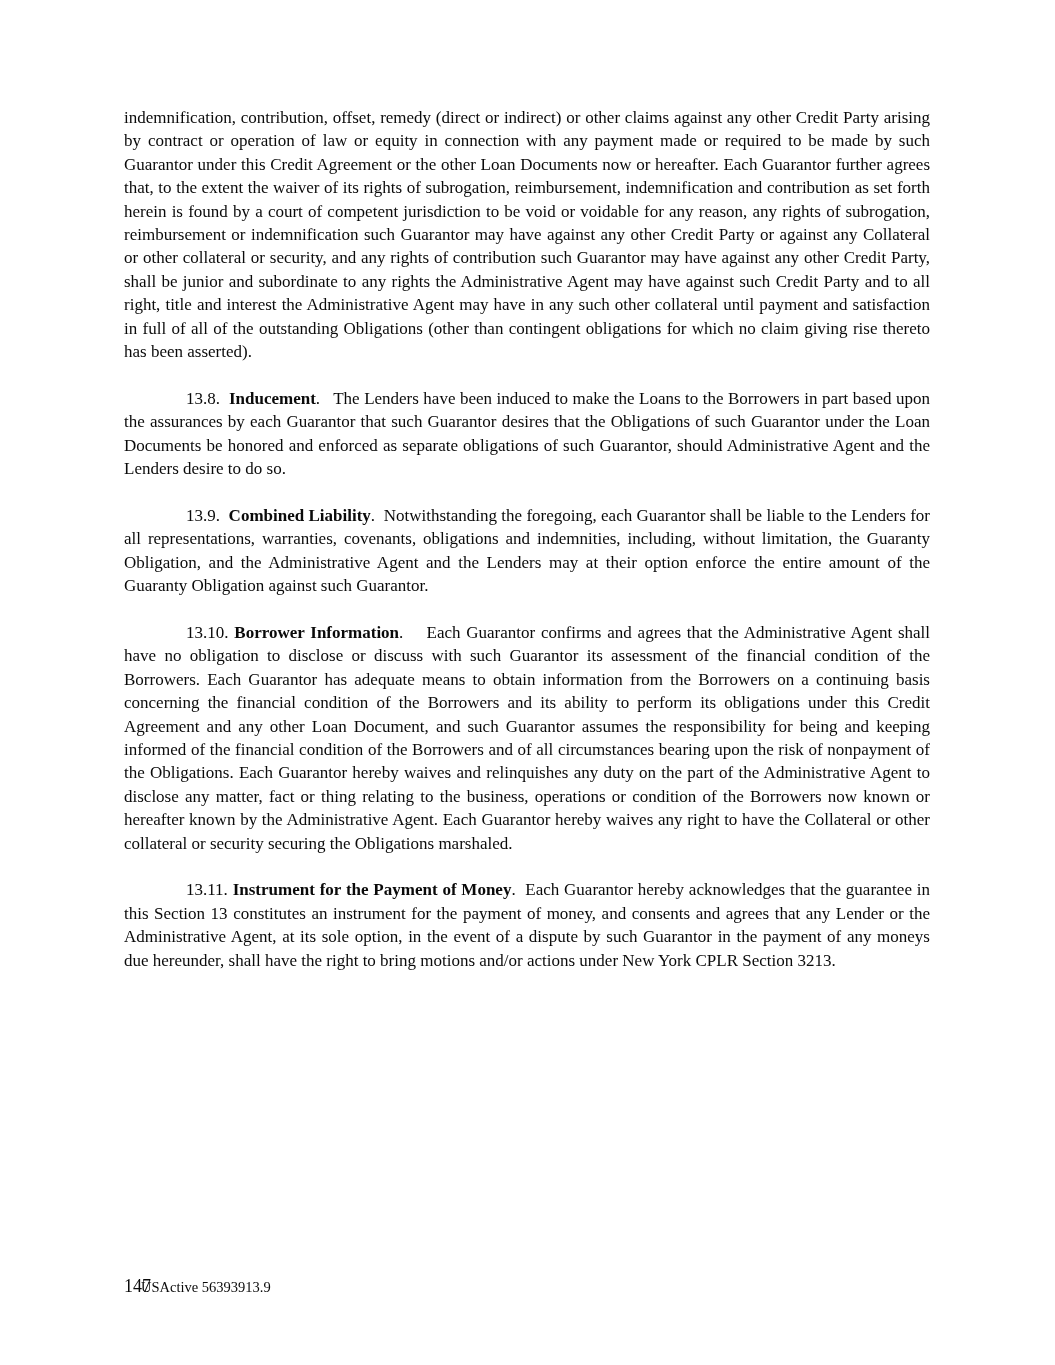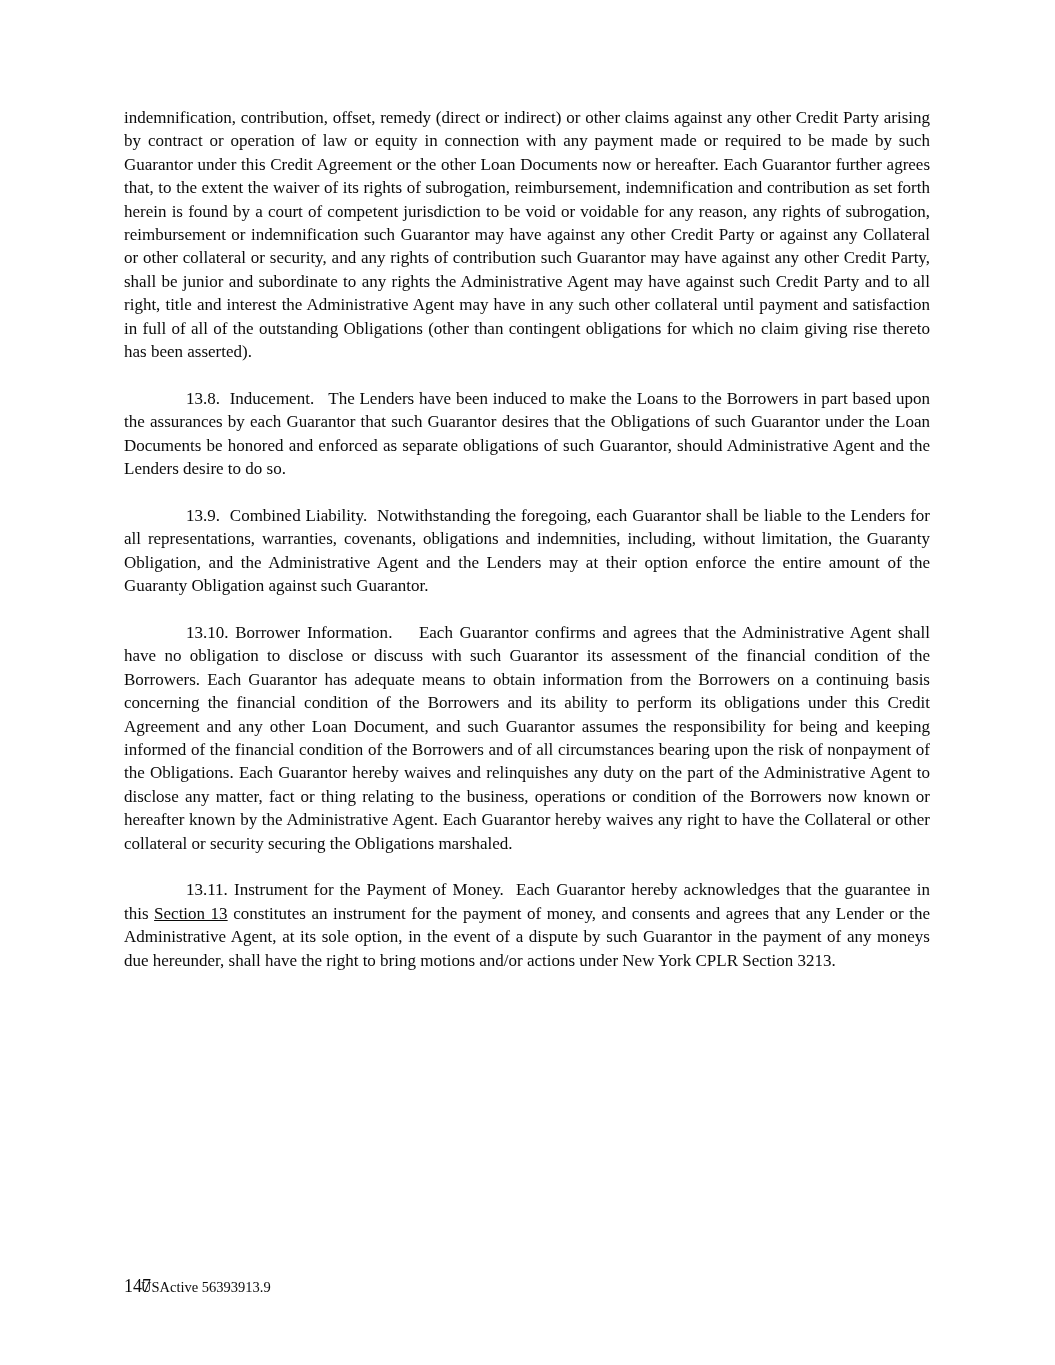--- a/index.html
+++ b/index.html
@@ -25,22 +25,22 @@
     line-height: 23.4px;
     text-align: justify;
   }
   .content p {
     margin: 0 0 23.4px 0;
     padding: 0;
   }
   .content p.indent {
     text-indent: 62px;
   }
-  .bold { font-weight: normal; }
-  .underline { text-decoration: underline; }
+  .bold { font-weight: bold; }
+  .underline { }
   .footer {
     position: absolute;
     left: 124px;
     top: 1276px;
     width: 806px;
     height: 22px;
   }
   .footer-doc-id {
     position: absolute;
     left: 17px;

